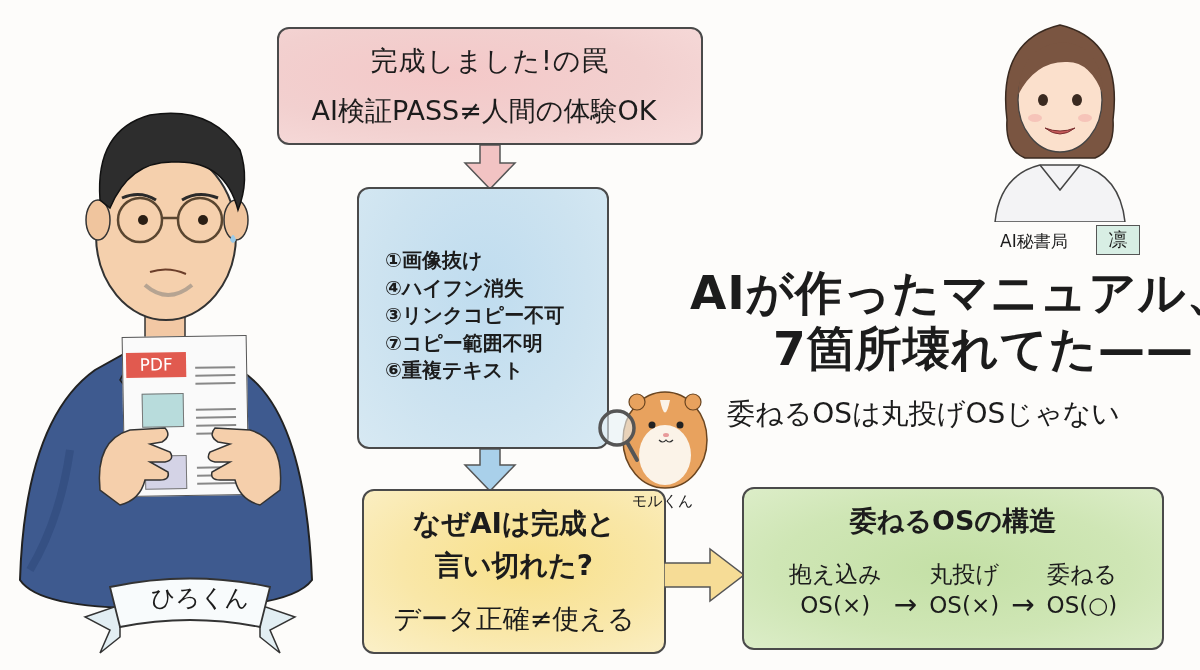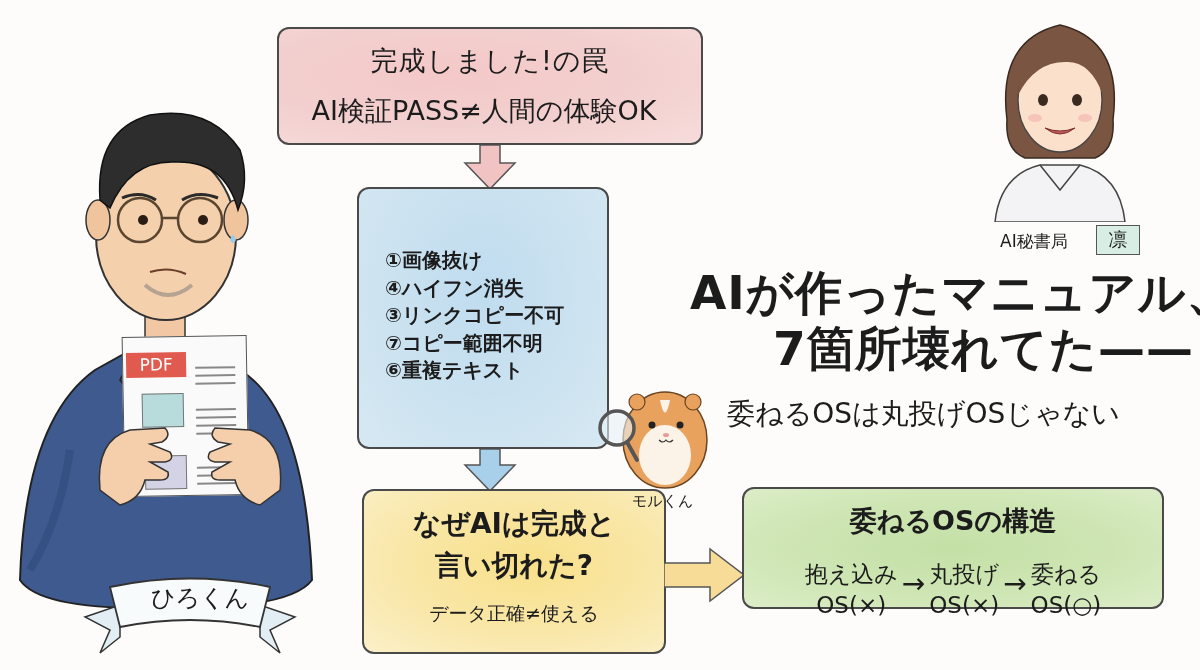--- a/index.html
+++ b/index.html
@@ -34,28 +34,28 @@
   .box-blue .title { position: absolute; left: 30px; top: 12px; font-size: 27px; font-weight: bold; }
   .box-blue ul { list-style: none; position: absolute; left: 26px; top: 58px; }
   .box-blue li { font-size: 20px; line-height: 27.5px; white-space: nowrap; font-weight: bold; }
 
   .box-yellow {
     left: 362px; top: 489px; width: 304px; height: 165px;
     background: radial-gradient(ellipse at 55% 45%, #f8e08a 0%, #f9e7a8 55%, #fbf0c8 100%);
   }
   .box-yellow .l1 { position: absolute; left: 0; right: 0; top: 14px; font-size: 28px; font-weight: bold; }
   .box-yellow .l2 { position: absolute; left: 0; right: 0; top: 56px; font-size: 28px; font-weight: bold; }
-  .box-yellow .l3 { position: absolute; left: 0; right: 0; top: 110px; font-size: 19px; }
+  .box-yellow .l3 { position: absolute; left: 0; right: 0; top: 110px; font-size: 27px; }
 
   .box-green {
-    left: 742px; top: 487px; width: 422px; height: 122px;
+    left: 742px; top: 487px; width: 422px; height: 163px;
     background: radial-gradient(ellipse at 50% 50%, #c4e0a6 0%, #cfe6b5 60%, #dcedc8 100%);
   }
   .box-green .title { position: absolute; left: 0; right: 0; top: 14px; font-size: 27px; font-weight: bold; }
-  .box-green .flow { position: absolute; left: 0; right: 0; top: 70px; display: flex; justify-content: center; align-items: flex-start; gap: 0; }
+  .box-green .flow { position: absolute; left: 0; right: 0; top: 70px; display: flex; justify-content: center; align-items: flex-end; gap: 8px; }
   .box-green .step { text-align: center; font-size: 23px; line-height: 31px; }
   .box-green .arrow { font-size: 28px; margin: 8px 4px 0; }
 
   
   .headline1 { left: 690px; top: 262px; font-size: 47px; font-weight: bold; letter-spacing: 1px; white-space: nowrap; }
   .headline2 { left: 725px; top: 318px; font-size: 47px; font-weight: bold; letter-spacing: 1px; white-space: nowrap; margin-left: 48px; }
   .headline3 { left: 727px; top: 395px; font-size: 28px; white-space: nowrap; }
 
   
   .sec-label { left: 1000px; top: 230px; font-size: 17px; white-space: nowrap; }

